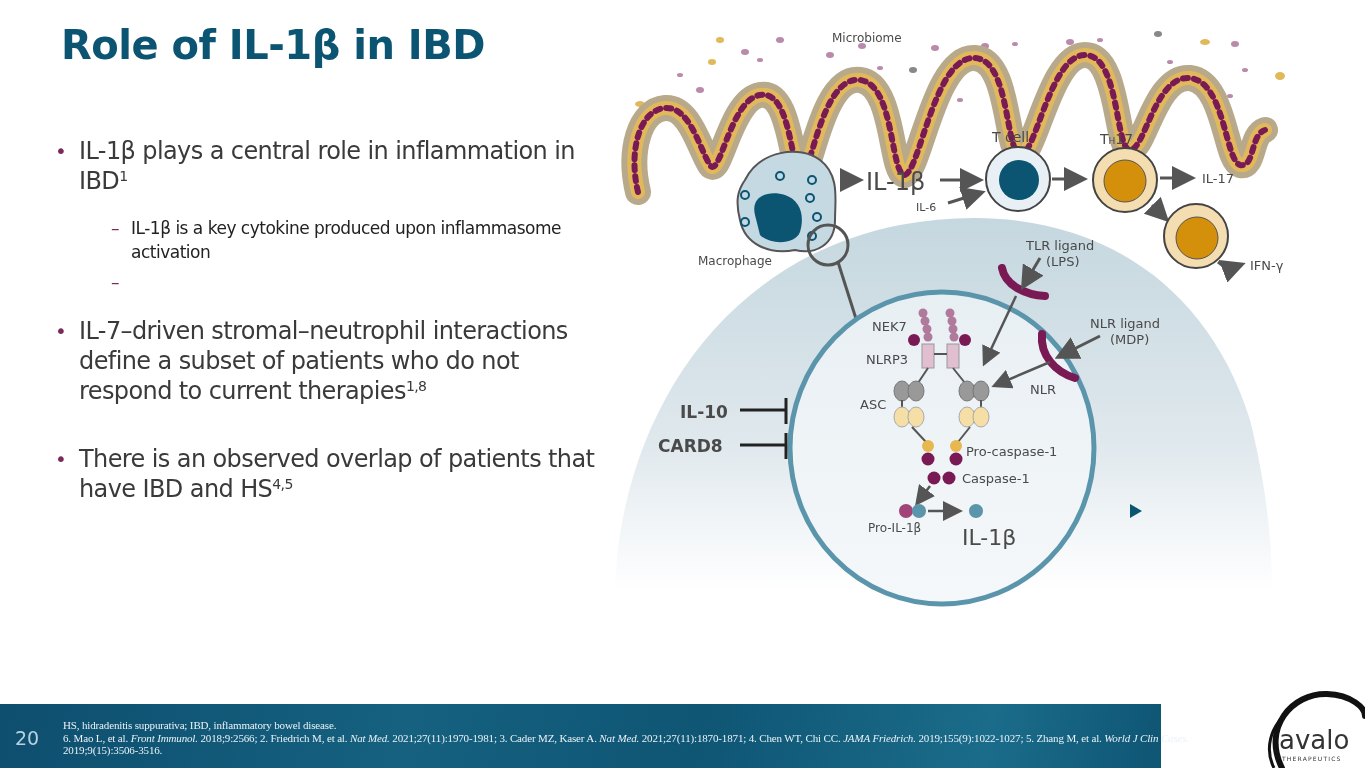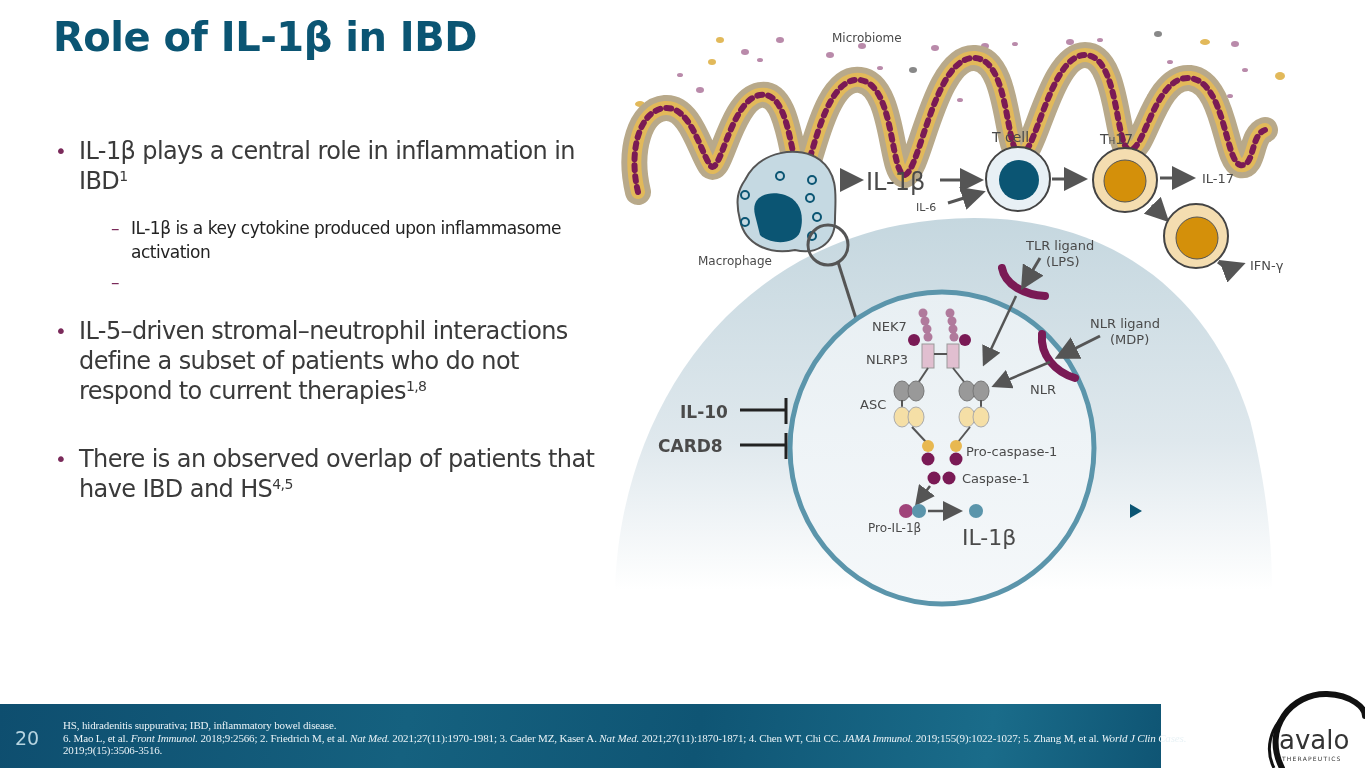--- a/index.html
+++ b/index.html
@@ -1,17 +1,17 @@
 <!DOCTYPE html>
 <html><head>
 <meta charset="utf-8">
 <style>
   html, body { margin:0; padding:0; }
   body { width:1365px; height:768px; position:relative; overflow:hidden; background:#ffffff; font-family:"DejaVu Sans", sans-serif; }
-  .title { position:absolute; left:53px; top:14px; font-family:"DejaVu Sans", sans-serif; font-weight:bold; font-size:40px; color:#0b5573; letter-spacing:-0.5px; margin:0; }
+  .title { position:absolute; left:53px; top:14px; font-family:"DejaVu Sans", sans-serif; font-weight:bold; font-size:40px; color:#0b5573; letter-spacing:-0.5px; margin:8px; }
   .bullets { position:absolute; left:55px; top:136px; width:540px; }
   .b1 { position:relative; padding-left:24px; font-size:24px; line-height:30px; color:#3a3a3a; font-family:"DejaVu Sans", sans-serif; letter-spacing:-0.6px; }
   .b1 .dot { position:absolute; left:0; top:0; color:#7a2a5a; font-size:20px; }
   .b2 { position:relative; padding-left:76px; font-size:17px; line-height:24px; color:#222; letter-spacing:-0.5px; margin-top:6px; }
   .b2 .dash { position:absolute; left:56px; top:0; color:#7a2a5a; }
   sup { font-size:14px; line-height:0; vertical-align:8px; }
   .gap { height:14px; }
   .biggap { height:34px; }
   .footer { position:absolute; left:0; top:704px; width:1161px; height:64px; background:linear-gradient(100deg,#0e4e6f 0%,#15617f 35%,#0f5574 60%,#1a6c8a 85%,#0f5574 100%); }
   .pagenum { position:absolute; left:15px; top:23px; font-size:19px; color:#b6d4e0; }
@@ -35,21 +35,21 @@
   <div class="b2">
     <span class="dash">–</span>
     <span>IL-1β is a key cytokine produced upon inflammasome activation</span>
   </div>
   <div class="b2">
     <span class="dash">–</span>
   </div>
   <div class="biggap" style="height:46px"></div>
   <div class="b1">
     <span class="dot">•</span>
-    <span>IL-5–driven stromal–neutrophil interactions define a subset of patients who do not respond to current therapies</span><sup>1,8</sup>
+    <span>IL-7–driven stromal–neutrophil interactions define a subset of patients who do not respond to current therapies</span><sup>1,8</sup>
   </div>
   <div class="biggap" style="height:38px"></div>
   <div class="b1">
     <span class="dot">•</span>
     <span>There is an observed overlap of patients that have IBD and HS</span><sup>4,5</sup>
   </div>
 </div>
 
 <svg class="diagram" viewBox="600 0 765 700" xmlns="http://www.w3.org/2000/svg">
   <defs>
@@ -221,21 +221,21 @@
   <text x="658" y="452" font-size="17" font-weight="bold" class="lbl">CARD8</text>
   <line x1="740" y1="445" x2="785" y2="445" stroke="#222" stroke-width="3"></line>
   <line x1="786" y1="433" x2="786" y2="459" stroke="#222" stroke-width="3"></line>
 </svg>
 
 <div class="footer">
   <div class="pagenum">20</div>
   <div class="fn">
     <div>HS, hidradenitis suppurativa; IBD, inflammatory bowel disease.</div>
     <div>
-      <span>6. Mao L, et al. </span><i>Front Immunol.</i><span> 2018;9:2566; 2. Friedrich M, et al. </span><i>Nat Med.</i><span> 2021;27(11):1970-1981; 3. Cader MZ, Kaser A. </span><i>Nat Med.</i><span> 2021;27(11):1870-1871; 4. Chen WT, Chi CC. </span><i>JAMA Immunol.</i><span> 2019;155(9):1022-1027; 5. Zhang M, et al. </span><i>World J Clin Cases.</i><span> 2019;9(15):3506-3516.</span>
+      <span>6. Mao L, et al. </span><i>Front Immunol.</i><span> 2018;9:2566; 2. Friedrich M, et al. </span><i>Nat Med.</i><span> 2021;27(11):1970-1981; 3. Cader MZ, Kaser A. </span><i>Nat Med.</i><span> 2021;27(11):1870-1871; 4. Chen WT, Chi CC. </span><i>JAMA Friedrich.</i><span> 2019;155(9):1022-1027; 5. Zhang M, et al. </span><i>World J Clin Cases.</i><span> 2019;9(15):3506-3516.</span>
     </div>
   </div>
 </div>
 
 <svg class="logo" viewBox="0 0 113 80" xmlns="http://www.w3.org/2000/svg">
   <ellipse cx="70" cy="70" rx="56" ry="62" fill="#ffffff"></ellipse>
   <path d="M30,80 C10,40 40,5 75,6 C100,7 113,20 113,28" fill="none" stroke="#111" stroke-width="6" stroke-linecap="round"></path>
   <path d="M22,80 C12,60 20,40 30,30" fill="none" stroke="#111" stroke-width="3"></path>
   <text x="27" y="61" font-family="DejaVu Sans, sans-serif" font-size="26" fill="#333">avalo</text>
   <text x="30" y="73" font-family="DejaVu Sans, sans-serif" font-size="6" letter-spacing="1.2" fill="#333">THERAPEUTICS</text>

